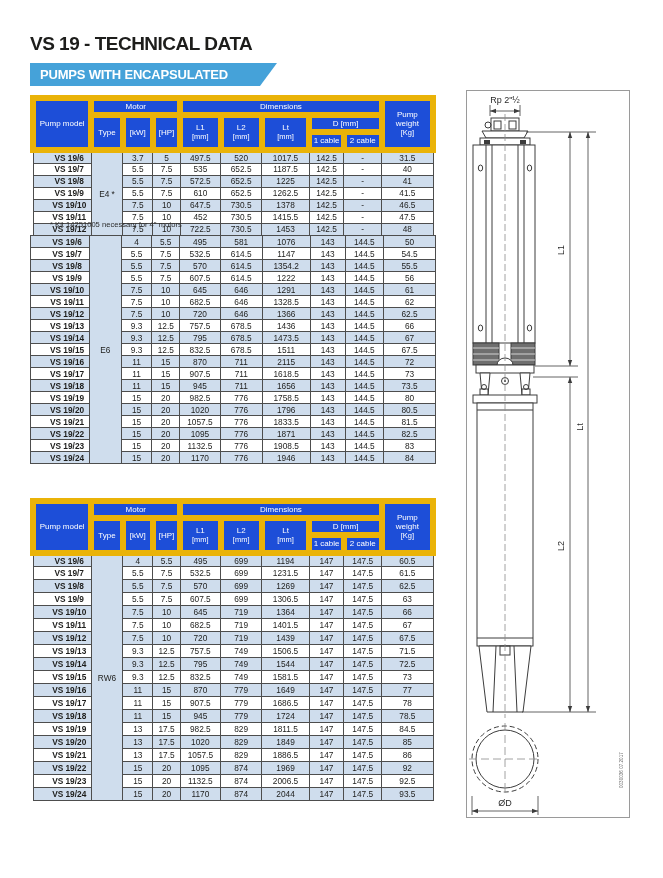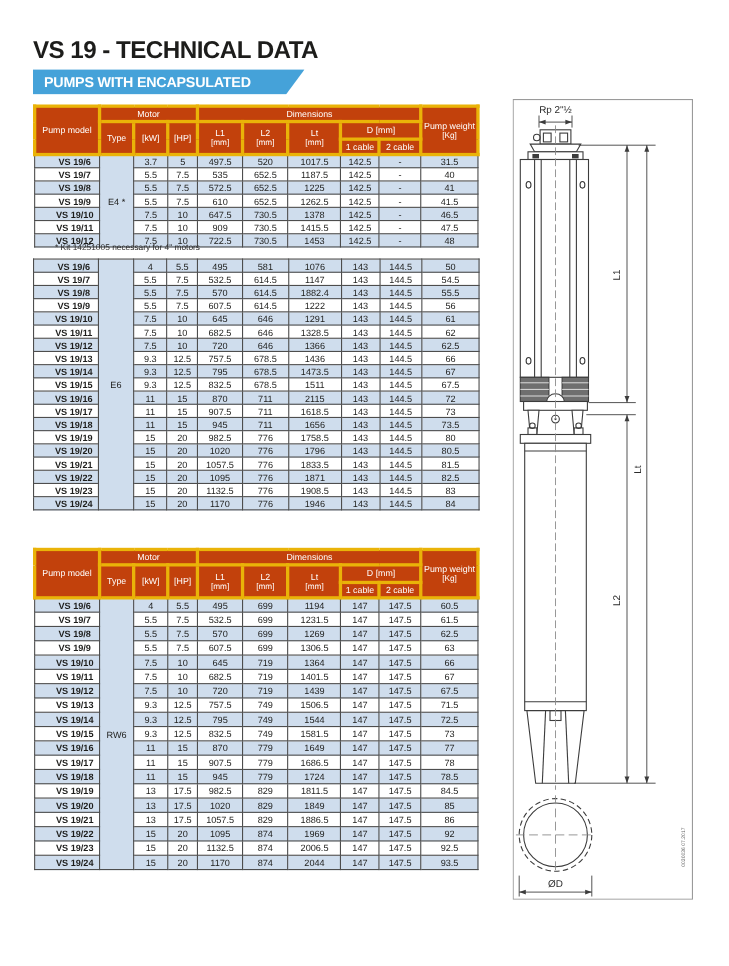--- a/index.html
+++ b/index.html
@@ -1,39 +1,39 @@
 <!DOCTYPE html>
 <html><head>
 <meta charset="utf-8">
 <style>
   * { margin:0; padding:0; box-sizing:border-box; }
   html,body { background:#fff; }
   body { font-family:"Liberation Sans", sans-serif; color:#1d1d1b; }
   .page { position:relative; width:663px; height:878px; background:#fff; overflow:hidden; }
 
-  .title { position:absolute; left:30px; top:33px; font-size:22px; font-weight:800;
+  .title { position:absolute; left:30px; top:33px; font-size:19px; font-weight:800;
            letter-spacing:-0.5px; color:#1d1d1b; }
 
   .banner { position:absolute; left:30px; width:247px; height:23px; background:#45a2d9;
             color:#fff; font-size:13px; font-weight:700; letter-spacing:-0.2px;
             line-height:23px; padding-left:10px;
             clip-path:polygon(0 0, 100% 0, calc(100% - 17px) 100%, 0 100%); }
   .banner1 { top:63px; }
   .banner2 { top:471px; }
 
   table { border-collapse:collapse; table-layout:fixed; width:406px; position:absolute; left:30px;
           font-size:8.3px; }
   .t1 { top:95px; }
   .t2 { top:235px; }
   .t3 { top:498px; }
   col.c-model{width:14.6%} col.c-type{width:7.8%} col.c-kw{width:7.6%} col.c-hp{width:6.8%}
   col.c-l1{width:10.1%} col.c-l2{width:10.3%} col.c-lt{width:11.9%}
   col.c-c1{width:8.6%} col.c-c2{width:9.5%} col.c-w{width:12.8%}
 
-  thead th { background:#c2410c; color:#fff; font-weight:400; border:3px solid #eab308;
+  thead th { background:#1d4ed8; color:#fff; font-weight:400; border:6px solid #eab308;
              vertical-align:middle; padding:1px 0; font-size:8px; line-height:1.15; }
   thead tr.hr1 th { height:13px; }
   thead tr.hr2 th { height:16px; }
   thead tr.hr3 th { height:11px; }
   th .u { display:block; font-size:7.5px; }
 
   tbody td { border:1px solid #4d4d4d; text-align:center; vertical-align:middle;
              padding:0; color:#1d1d1b; background:#fff; }
   .t1 tbody td { height:12px; }
   .t2 tbody td { height:12px; }
@@ -152,21 +152,21 @@
           <td class="">730.5</td>
           <td class="">1378</td>
           <td class="">142.5</td>
           <td class="">-</td>
           <td class="">46.5</td>
         </tr>
         <tr>
           <td class="model">VS 19/11</td>
           <td class="">7.5</td>
           <td class="">10</td>
-          <td class="">909</td>
+          <td class="">452</td>
           <td class="">730.5</td>
           <td class="">1415.5</td>
           <td class="">142.5</td>
           <td class="">-</td>
           <td class="">47.5</td>
         </tr>
         <tr>
           <td class="model">VS 19/12</td>
           <td class="">7.5</td>
           <td class="">10</td>
@@ -218,21 +218,21 @@
           <td class="">143</td>
           <td class="">144.5</td>
           <td class="">54.5</td>
         </tr>
         <tr>
           <td class="model">VS 19/8</td>
           <td class="">5.5</td>
           <td class="">7.5</td>
           <td class="">570</td>
           <td class="">614.5</td>
-          <td class="">1882.4</td>
+          <td class="">1354.2</td>
           <td class="">143</td>
           <td class="">144.5</td>
           <td class="">55.5</td>
         </tr>
         <tr>
           <td class="model">VS 19/9</td>
           <td class="">5.5</td>
           <td class="">7.5</td>
           <td class="">607.5</td>
           <td class="">614.5</td>

